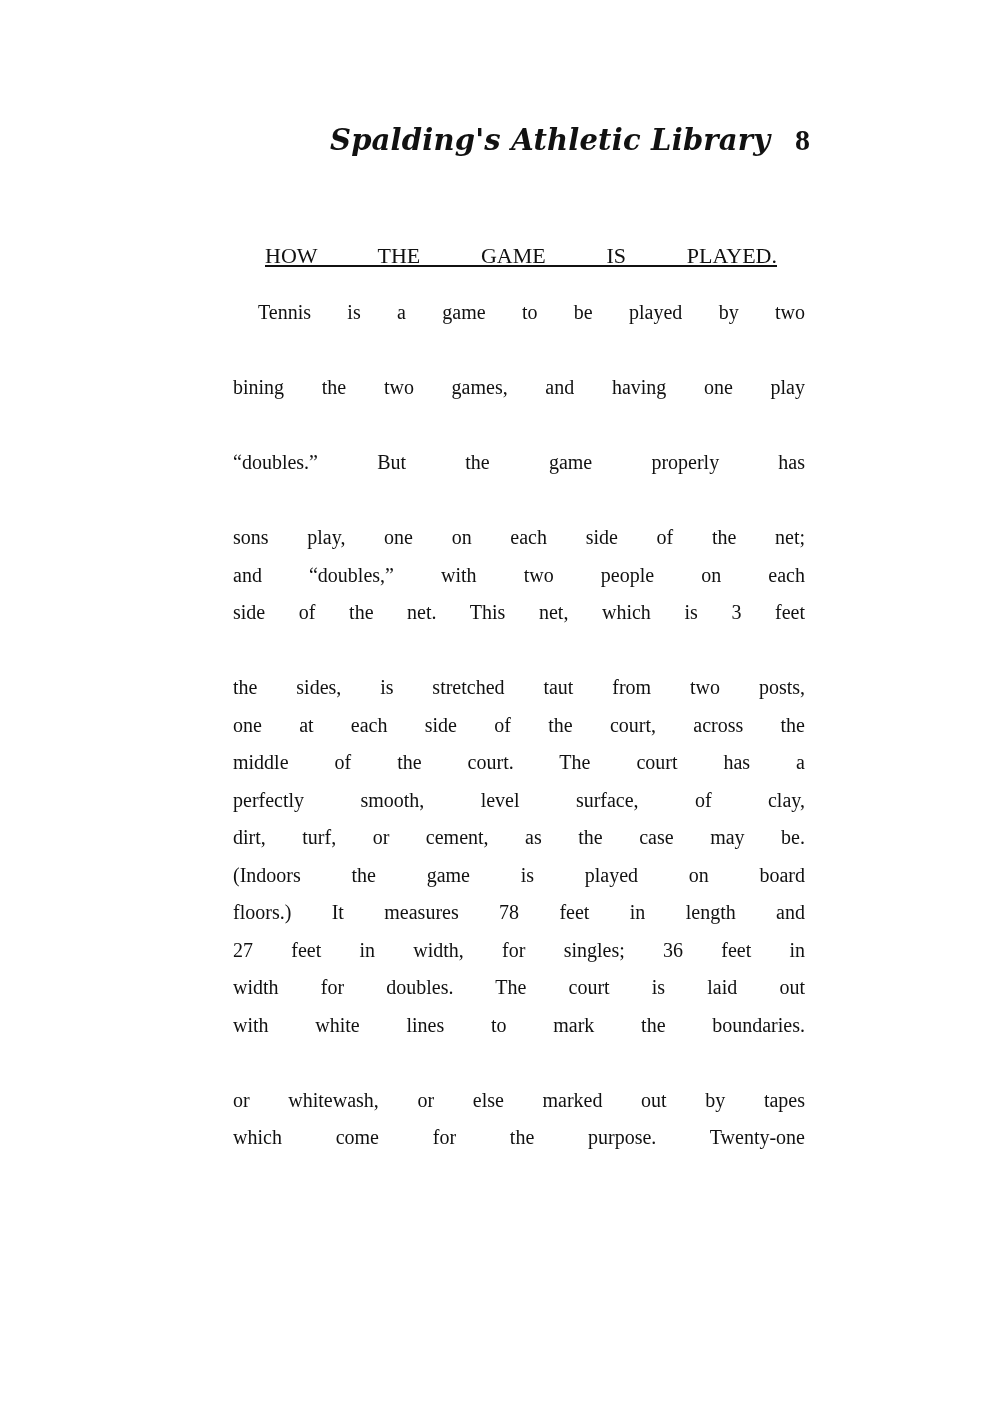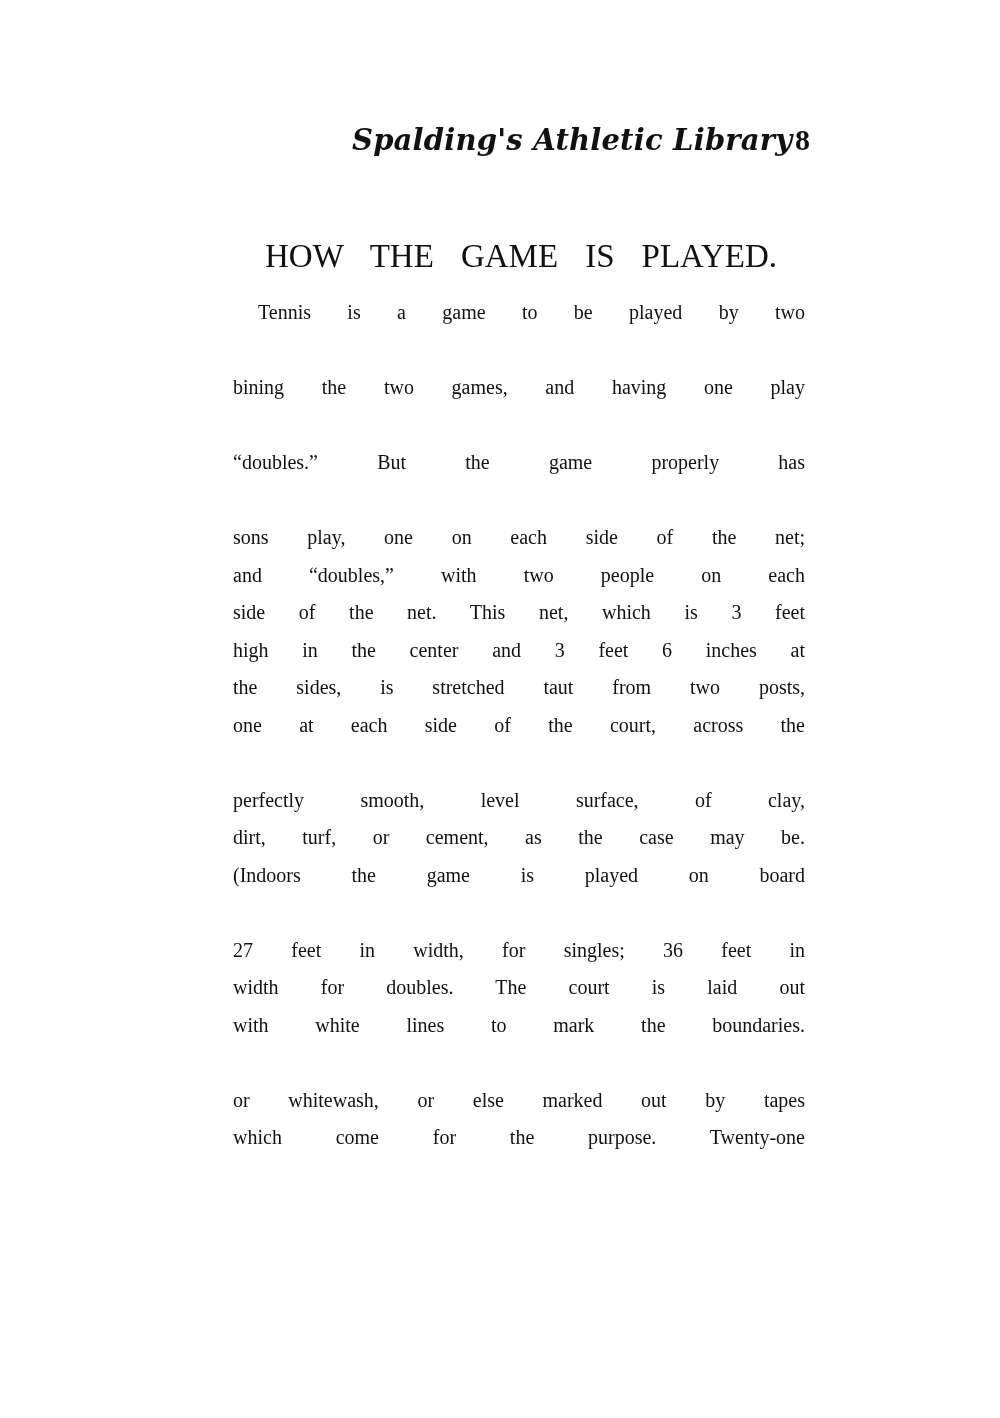--- a/index.html
+++ b/index.html
@@ -14,37 +14,37 @@
     position: absolute;
     left: 330px; top: 118px;
     width: 490px; height: 44px;
   }
   .running-title {
     position: absolute; left: 0; top: 0;
     font-family: "DejaVu Serif", serif;
     font-style: italic; font-weight: bold;
     font-size: 29px; letter-spacing: 0.2px;
     line-height: 44px;
-    margin-left: 22px;
   }
   .page-number {
     position: absolute; right: 10px; top: 0;
     font-family: "Liberation Serif", serif;
     font-weight: bold; font-size: 30px;
     line-height: 44px;
   }
   .heading {
     position: absolute;
     left: 265px; top: 234px;
     width: 512px;
     font-family: "Liberation Serif", serif;
-    font-size: 33px;
+    font-size: 22px;
     line-height: 44px;
     text-align: justify; text-align-last: justify;
     white-space: nowrap;
+    text-decoration: underline;
   }
   .body-text { position: absolute; left: 0; top: 0; width: 1000px; height: 1418px; }
   .line {
     position: absolute;
     left: 233px; width: 572px;
     height: 38px;
     font-family: "Liberation Serif", serif;
     font-size: 20px;
     line-height: 38px;
     text-align: justify;
@@ -64,24 +64,25 @@
 
 <div class="heading">HOW THE GAME IS PLAYED.</div>
 
 <div class="body-text">
   <div class="line indent" style="top:293px">Tennis is a game to be played by two</div>
   <div class="line" style="top:368px">bining the two games, and having one play</div>
   <div class="line" style="top:443px">“doubles.” But the game properly has</div>
   <div class="line" style="top:518px">sons play, one on each side of the net;</div>
   <div class="line" style="top:556px">and “doubles,” with two people on each</div>
   <div class="line" style="top:593px">side of the net. This net, which is 3 feet</div>
-  <div class="line" style="top:631px">high in the center and 3 feet 6 inches at</div>
   <div class="line" style="top:668px">the sides, is stretched taut from two posts,</div>
   <div class="line" style="top:706px">one at each side of the court, across the</div>
+  <div class="line" style="top:743px">middle of the court. The court has a</div>
   <div class="line" style="top:781px">perfectly smooth, level surface, of clay,</div>
   <div class="line" style="top:818px">dirt, turf, or cement, as the case may be.</div>
   <div class="line" style="top:856px">(Indoors the game is played on board</div>
+  <div class="line" style="top:893px">floors.) It measures 78 feet in length and</div>
   <div class="line" style="top:931px">27 feet in width, for singles; 36 feet in</div>
   <div class="line" style="top:968px">width for doubles. The court is laid out</div>
   <div class="line" style="top:1006px">with white lines to mark the boundaries.</div>
   <div class="line" style="top:1081px">or whitewash, or else marked out by tapes</div>
   <div class="line" style="top:1118px">which come for the purpose. Twenty-one</div>
 </div>
 
 </body></html>

